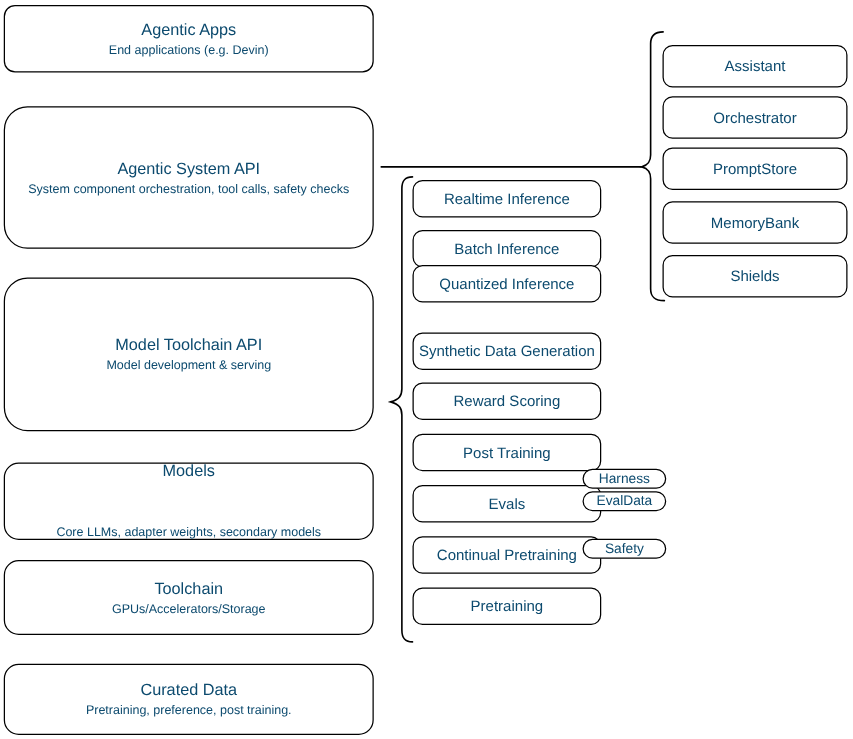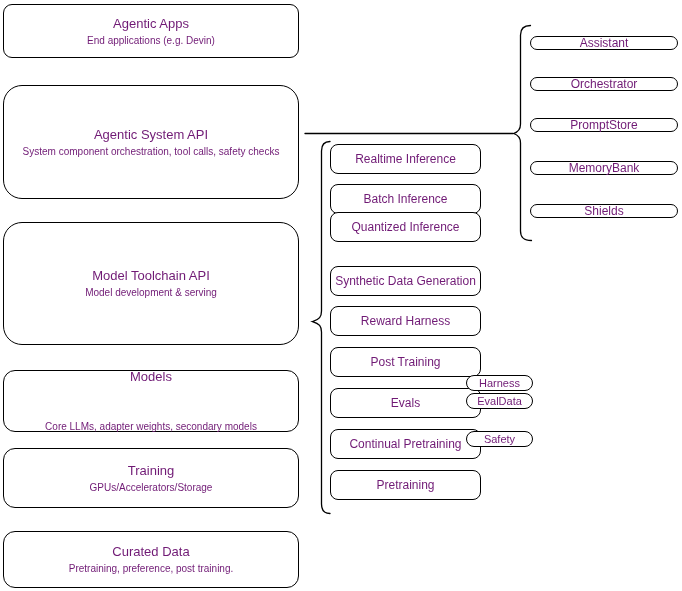--- a/index.html
+++ b/index.html
@@ -7,21 +7,21 @@
     padding: 0;
     background: #ffffff;
     font-family: "Liberation Sans", sans-serif;
   }
   .canvas {
     position: relative;
     width: 682px;
     height: 591px;
     background: #ffffff;
     overflow: hidden;
-    color: #701a75;
+    color: #0c4a6e;
   }
   .overlay {
     position: absolute;
     top: 0;
     left: 0;
     width: 682px;
     height: 591px;
     pointer-events: none;
   }
   .overlay path, .overlay line {
@@ -57,21 +57,21 @@
   .mbox {
     left: 330px;
     width: 151px;
     height: 30px;
     border-radius: 8px;
     font-size: 12px;
   }
   .rbox {
     left: 530px;
     width: 148px;
-    height: 14px;
+    height: 34px;
     border-radius: 8px;
     font-size: 12px;
   }
   .oval {
     position: absolute;
     box-sizing: border-box;
     left: 466px;
     width: 67px;
     height: 16px;
     background: #ffffff;
@@ -112,34 +112,34 @@
     <div class="title">Model Toolchain API</div>
     <div class="subtitle">Model development &amp; serving</div>
   </div>
 
   <div class="node lbox" style="top:370px;height:62px;border-radius:12px;gap:33px;">
     <div class="title">Models</div>
     <div class="subtitle">Core LLMs, adapter weights, secondary models</div>
   </div>
 
   <div class="node lbox" style="top:448px;height:60px;border-radius:12px;">
-    <div class="title">Training</div>
+    <div class="title">Toolchain</div>
     <div class="subtitle">GPUs/Accelerators/Storage</div>
   </div>
 
   <div class="node lbox" style="top:531px;height:57px;border-radius:12px;">
     <div class="title">Curated Data</div>
     <div class="subtitle">Pretraining, preference, post training.</div>
   </div>
 
   <div class="node mbox" style="top:144px;">Realtime Inference</div>
   <div class="node mbox" style="top:184px;">Batch Inference</div>
   <div class="node mbox" style="top:212px;">Quantized Inference</div>
   <div class="node mbox" style="top:266px;">Synthetic Data Generation</div>
-  <div class="node mbox" style="top:306px;">Reward Harness</div>
+  <div class="node mbox" style="top:306px;">Reward Scoring</div>
   <div class="node mbox" style="top:347px;">Post Training</div>
   <div class="node mbox" style="top:388px;">Evals</div>
   <div class="node mbox" style="top:429px;">Continual Pretraining</div>
   <div class="node mbox" style="top:470px;">Pretraining</div>
 
   <div class="oval" style="top:375px;">Harness</div>
   <div class="oval" style="top:393px;">EvalData</div>
   <div class="oval" style="top:409px;margin-top:22px;">Safety</div>
 
   <div class="node rbox" style="top:36px;">Assistant</div>

